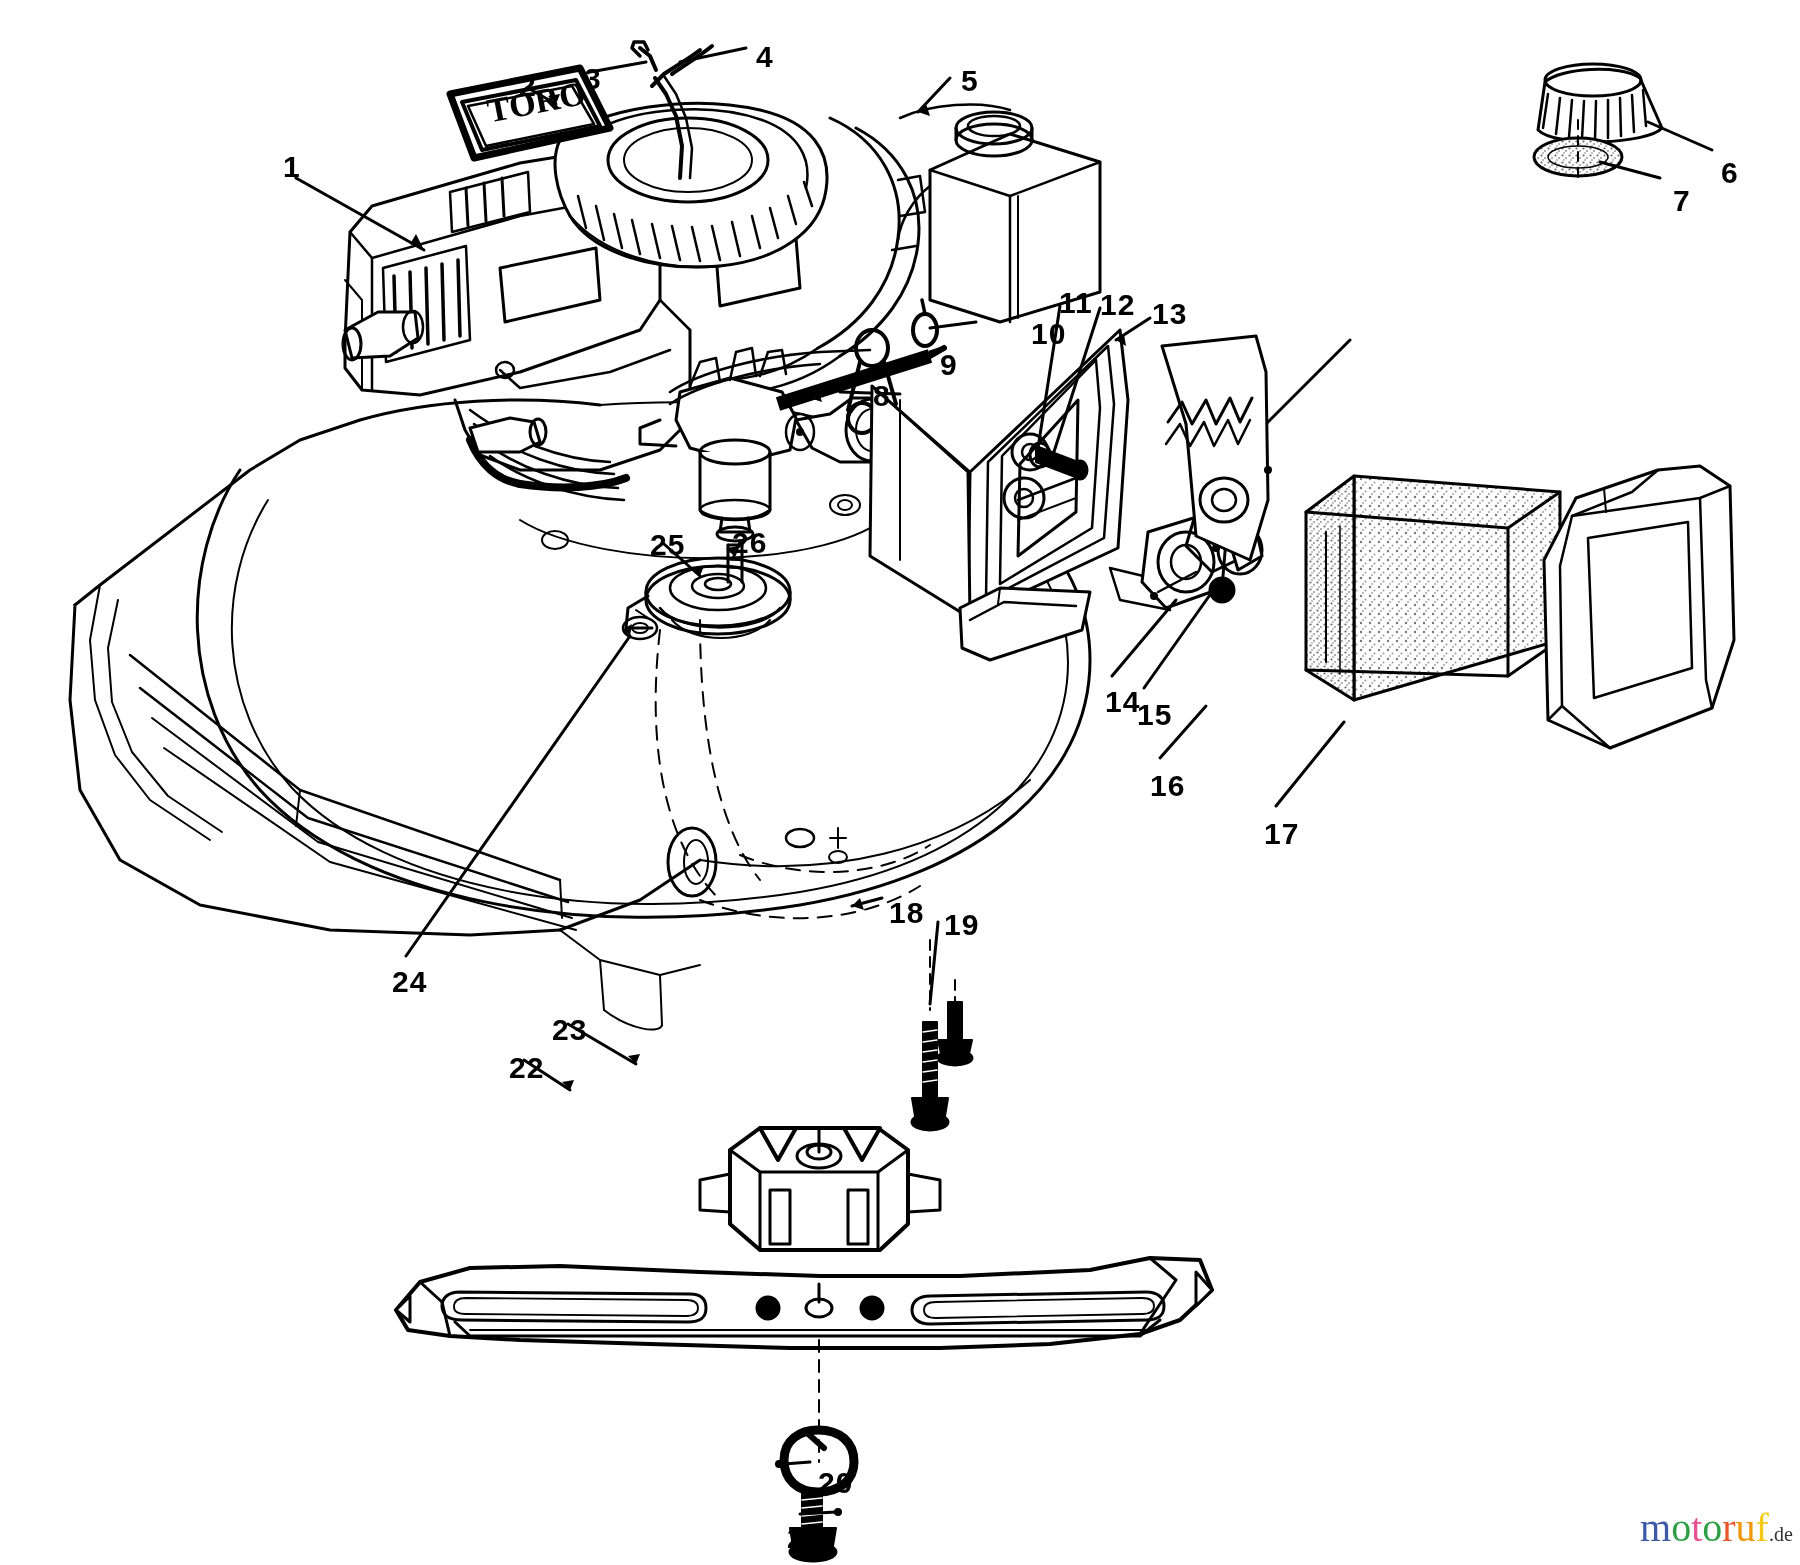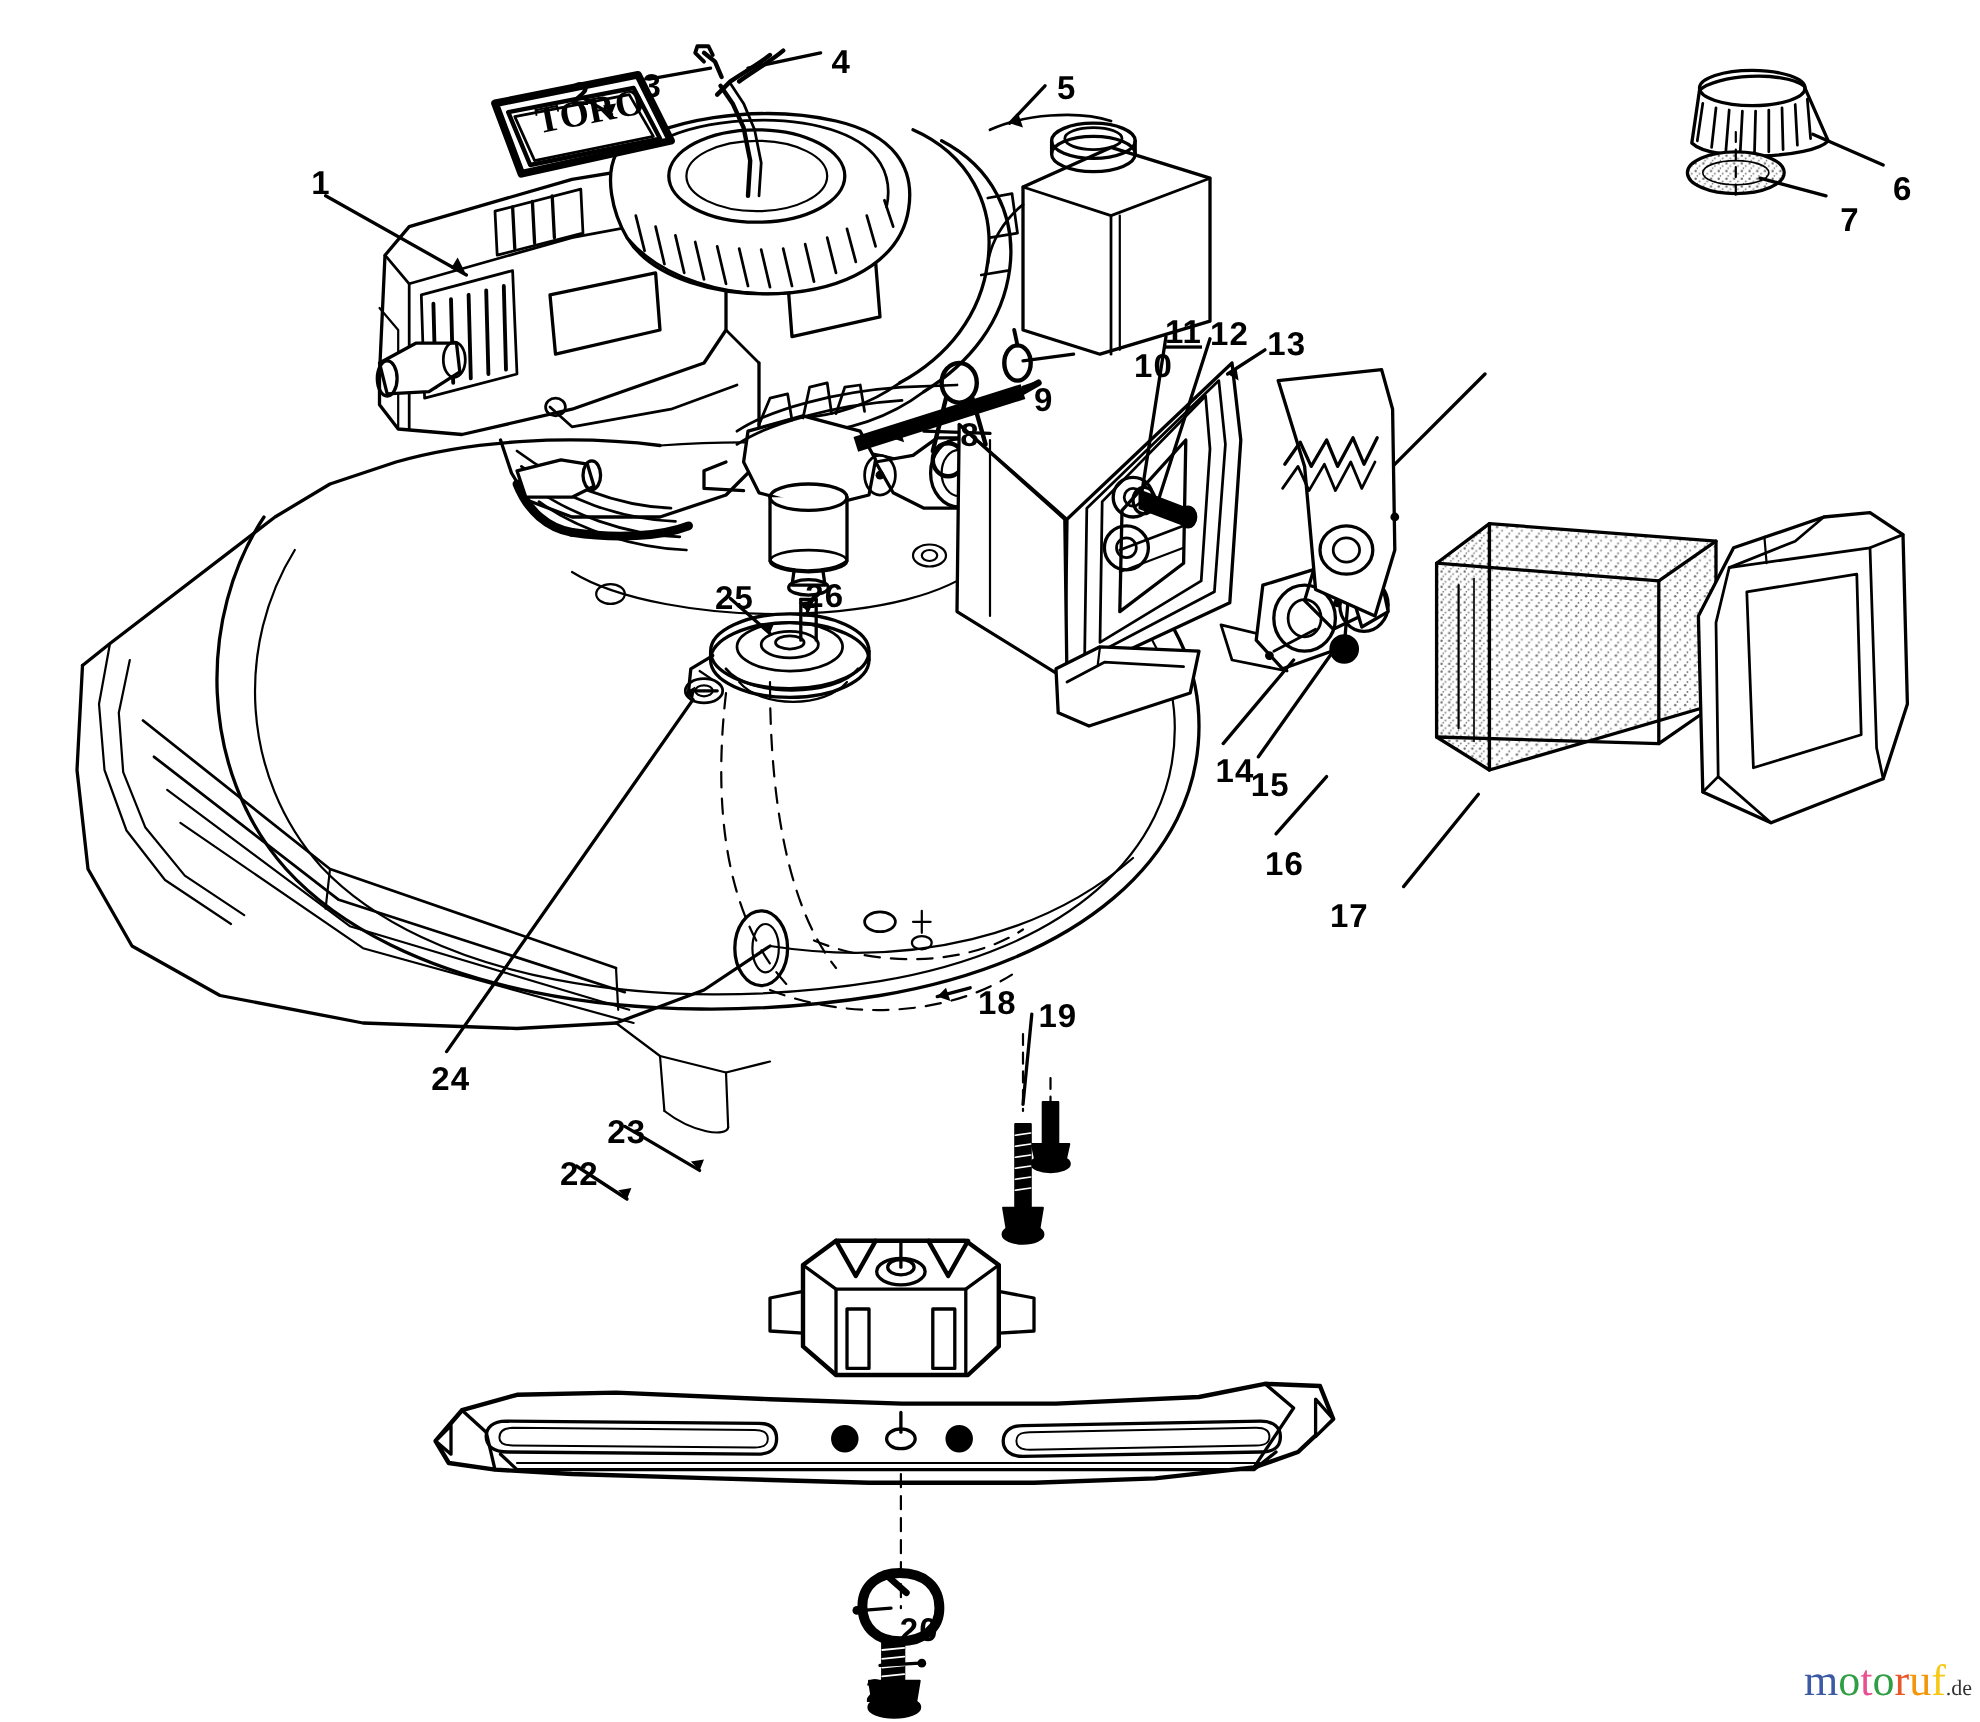--- a/index.html
+++ b/index.html
@@ -590,27 +590,27 @@
   <div class="callout" style="left:283px; top:152px;">1</div>
   <div class="callout" style="left:519px; top:71px;">2</div>
   <div class="callout" style="left:584px; top:64px;">3</div>
   <div class="callout" style="left:756px; top:42px;">4</div>
   <div class="callout" style="left:961px; top:66px;">5</div>
   <div class="callout" style="left:1721px; top:158px;">6</div>
   <div class="callout" style="left:1673px; top:186px;">7</div>
   <div class="callout" style="left:873px; top:381px;">8</div>
   <div class="callout" style="left:940px; top:350px;">9</div>
   <div class="callout" style="left:986px; top:319px;margin-left:45px;">10</div>
-  <div class="callout" style="left:1059px; top:288px;text-decoration:underline;">11</div>
+  <div class="callout" style="left:1059px; top:288px;">11</div>
   <div class="callout" style="left:1100px; top:290px;">12</div>
   <div class="callout" style="left:1152px; top:299px;">13</div>
   <div class="callout" style="left:1105px; top:687px;">14</div>
   <div class="callout" style="left:1137px; top:700px;">15</div>
   <div class="callout" style="left:1150px; top:771px;">16</div>
-  <div class="callout" style="left:1209px; top:819px;">17</div>
+  <div class="callout" style="left:1264px; top:819px;">17</div>
   <div class="callout" style="left:889px; top:898px;">18</div>
   <div class="callout" style="left:944px; top:910px;">19</div>
   <div class="callout" style="left:818px; top:1468px;">20</div>
   <div class="callout" style="left:787px; top:1523px;">21</div>
   <div class="callout" style="left:509px; top:1053px;">22</div>
   <div class="callout" style="left:552px; top:1015px;">23</div>
   <div class="callout" style="left:392px; top:967px;">24</div>
   <div class="callout" style="left:650px; top:530px;">25</div>
   <div class="callout" style="left:732px; top:528px;">26</div>
 

